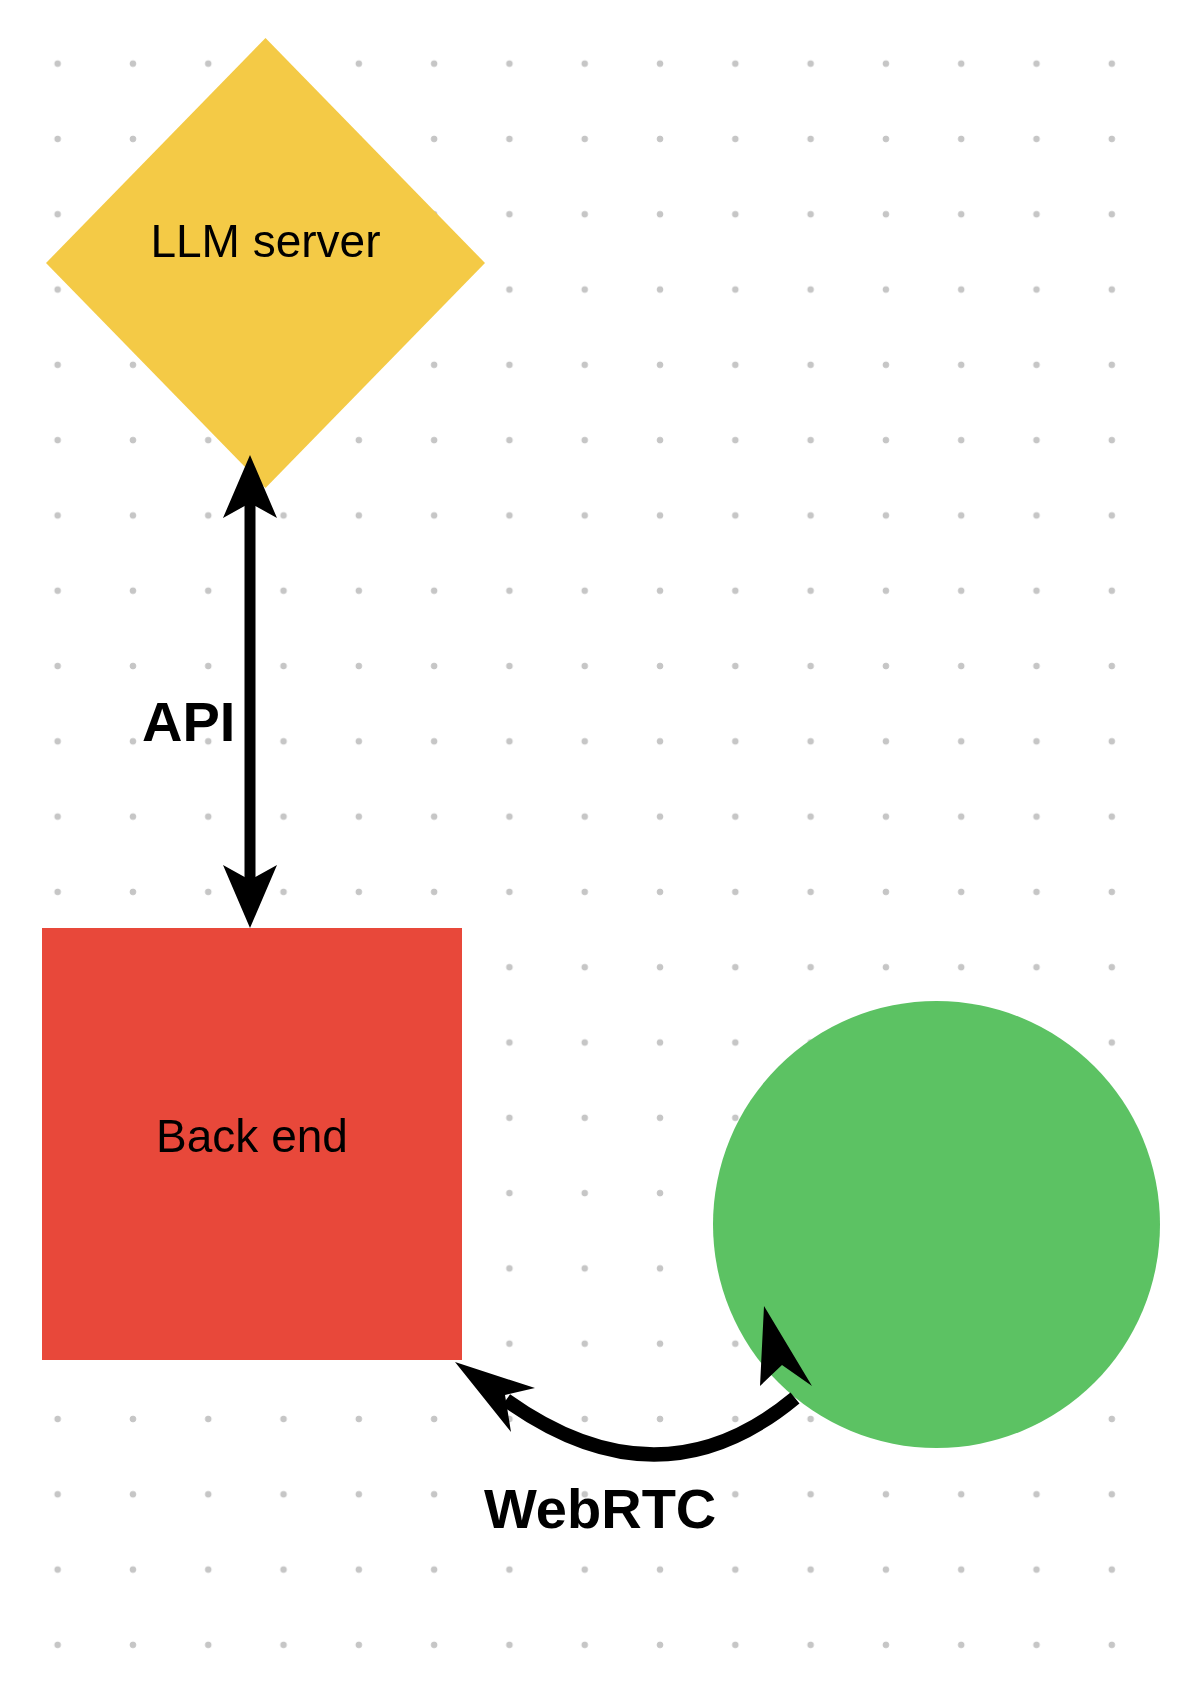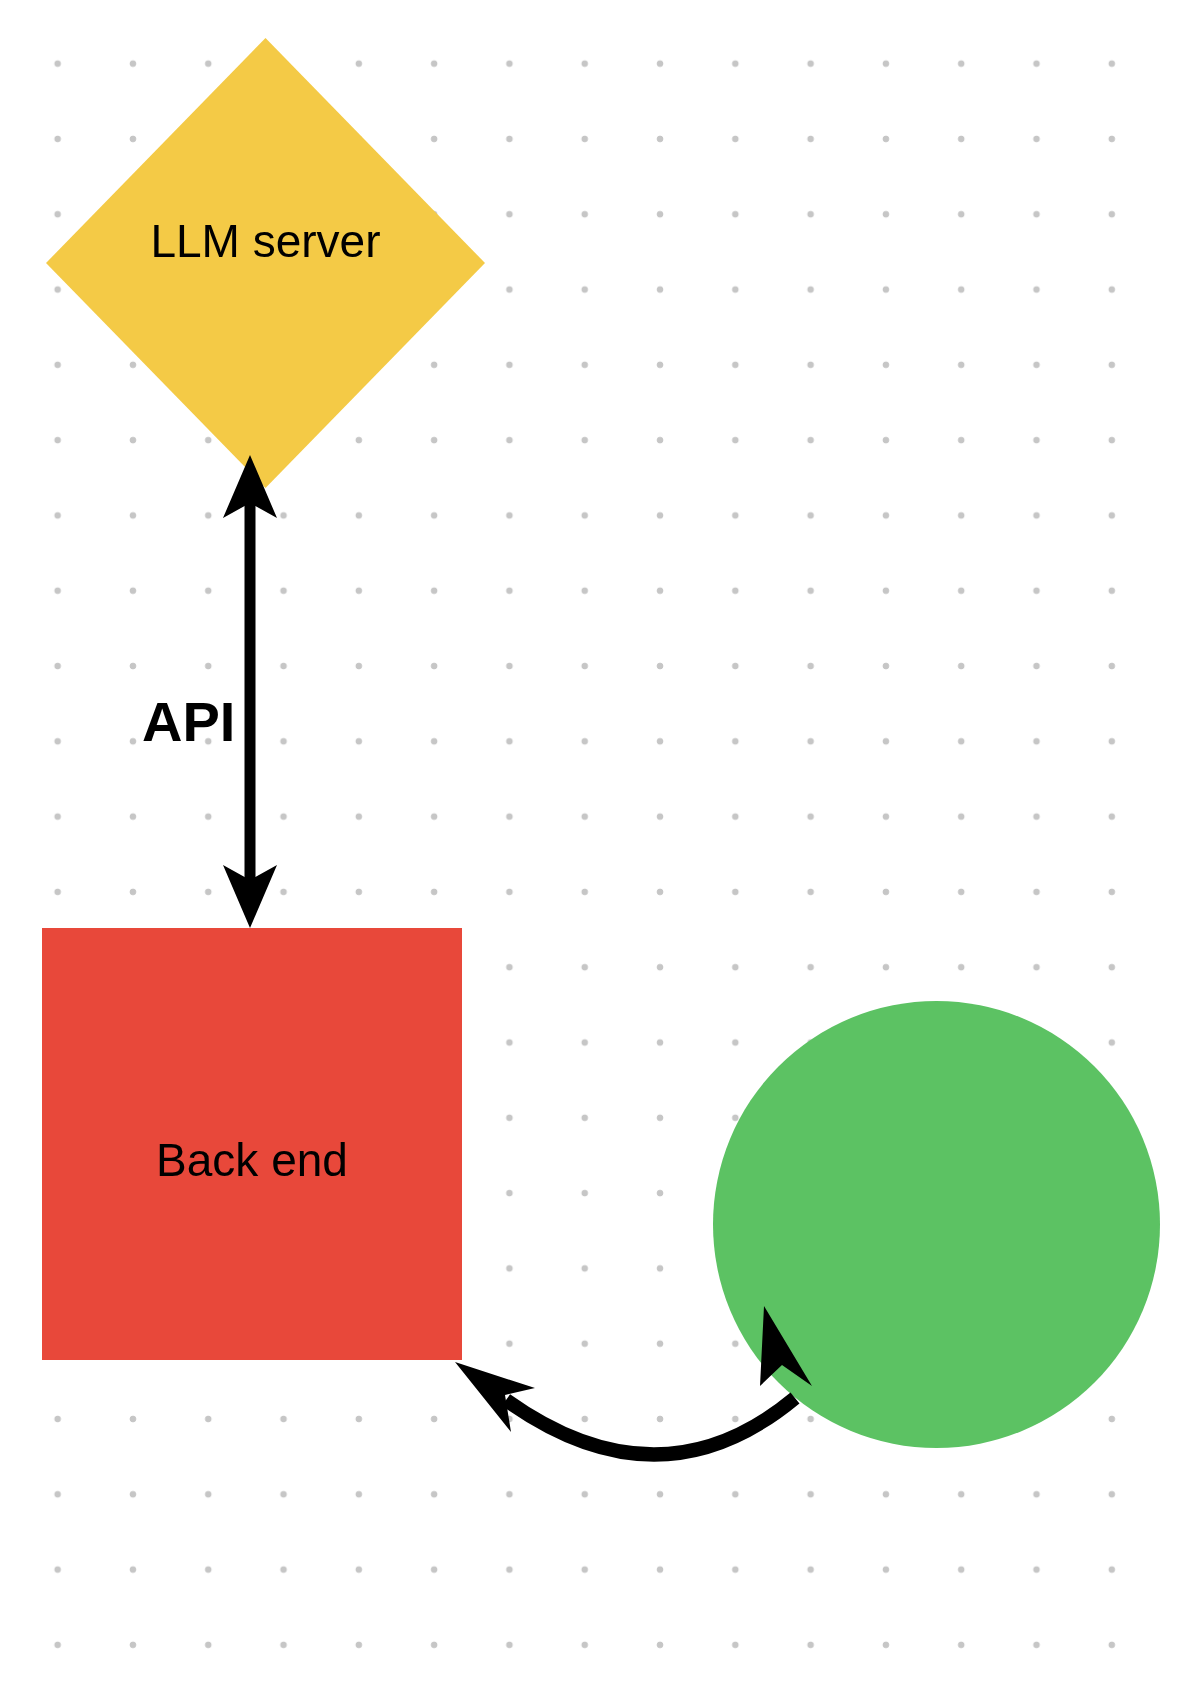--- a/index.html
+++ b/index.html
@@ -67,21 +67,20 @@
   }
   #label-llm-server {
     left: 46px;
     top: 218px;
     width: 439px;
   }
   #label-back-end {
     left: 42px;
     top: 1113px;
     width: 420px;
-    margin-top: 24px;
   }
   #label-front-end {
     left: 713px;
     top: 1113px;
     width: 447px;
   }
   #label-api {
     left: 98px;
     top: 694px;
     margin-left: 44px;
@@ -115,14 +114,15 @@
     </g>
 
     <g>
       <path d="M 506,1400 Q 660,1510 795,1398" stroke="#000000" stroke-width="14" fill="none" stroke-linecap="butt"></path>
       <polygon points="455,1362 535,1388 505,1395 511,1432" fill="#000000"></polygon>
       <polygon points="764,1306 760,1386 782,1365 812,1386" fill="#000000"></polygon>
     </g>
   </svg>
 
   <div class="edge-label" id="label-api">API</div>
+  <div class="edge-label" id="label-webrtc">WebRTC</div>
 
 </div>
 
 </body></html>

